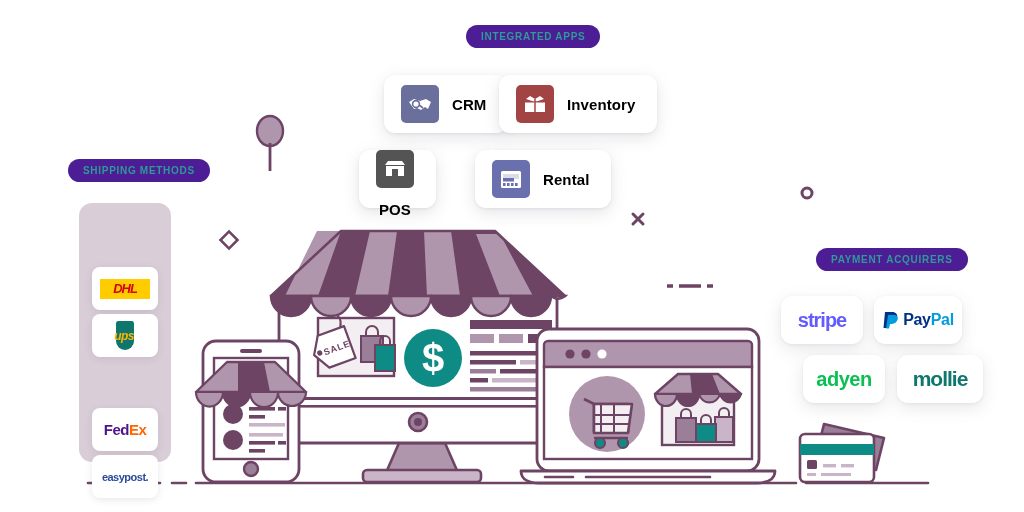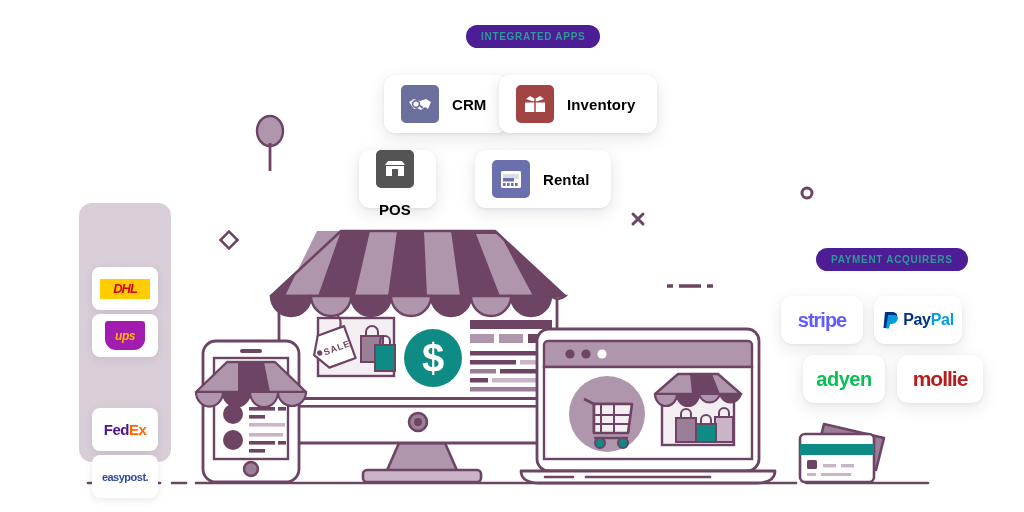--- a/index.html
+++ b/index.html
@@ -274,20 +274,21 @@
       <rect x="800" y="444" width="74" height="11" fill="#0f8b85"></rect>
       <rect x="807" y="460" width="10" height="9" rx="1.6" fill="#6d4464"></rect>
       <rect x="823" y="464" width="13" height="3.4" fill="#c9b5c7"></rect>
       <rect x="841" y="464" width="13" height="3.4" fill="#c9b5c7"></rect>
       <rect x="807" y="473" width="9" height="3" fill="#c9b5c7"></rect>
       <rect x="821" y="473" width="30" height="3" fill="#c9b5c7"></rect>
     </g>
   </svg>
 
   <div class="badge" id="badge-apps">INTEGRATED APPS</div>
+  <div class="badge" id="badge-shipping">SHIPPING METHODS</div>
   <div class="badge" id="badge-payment">PAYMENT ACQUIRERS</div>
 
   <div class="app-card" id="card-crm">
     <div class="app-icon" style="background:#6a6f9c;">
       <svg width="26" height="26" viewBox="0 0 26 26">
         <path d="M2 11 L7 8 L13 10 L19 8 L24 11 L21 18 L18 16 L14 19 L10 17 L7 18 L2 11 Z" fill="#ffffff"></path>
         <circle cx="9" cy="13" r="3.4" fill="none" stroke="#6a6f9c" stroke-width="1.6"></circle>
         <path d="M12 14 l4 3" stroke="#6a6f9c" stroke-width="1.6" fill="none"></path>
       </svg>
     </div>
@@ -336,21 +337,21 @@
 
   <div id="ship-panel"></div>
 
   <div class="logo-tile" id="tile-dhl">
     <div style="background:#ffcc00;width:50px;height:20px;display:flex;align-items:center;justify-content:center;">
       <span class="logo-text" style="color:#d40511;font-size:13px;font-style:italic;letter-spacing:-1px;">DHL</span>
     </div>
   </div>
 
   <div class="logo-tile" id="tile-ups">
-    <div style="background:#a21caf;width:40px;height:29px;border-radius:3px 3px 11px 11px;display:flex;align-items:center;justify-content:center;">
+    <div style="background:#0f766e;width:18px;height:29px;border-radius:3px 3px 11px 11px;display:flex;align-items:center;justify-content:flex-end;">
       <span class="logo-text" style="color:#ffb500;font-size:12px;font-style:italic;">ups</span>
     </div>
   </div>
 
 
   <div class="logo-tile" id="tile-fedex">
     <span class="logo-text" style="font-size:15px;">
       <span style="color:#4d148c;">Fed</span><span style="color:#ff6600;">Ex</span>
     </span>
   </div>
@@ -373,16 +374,16 @@
         <span style="color:#003087;">Pay</span><span style="color:#009cde;">Pal</span>
       </span>
     </span>
   </div>
 
   <div class="pay-tile" id="tile-adyen">
     <span class="logo-text" style="color:#0abf53;font-size:20px;letter-spacing:-.5px;">adyen</span>
   </div>
 
   <div class="pay-tile" id="tile-mollie">
-    <span class="logo-text" style="color:#b91c1c;font-size:21px;letter-spacing:-1px;">mollie</span>
+    <span class="logo-text" style="color:#0f766e;font-size:21px;letter-spacing:-1px;">mollie</span>
   </div>
 
 </div>
 
 </body></html>

